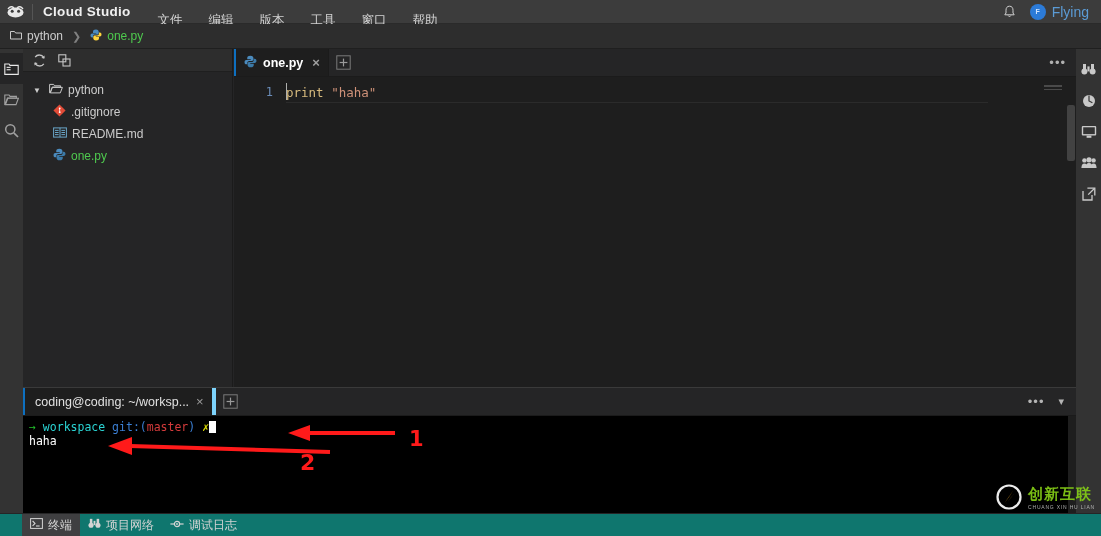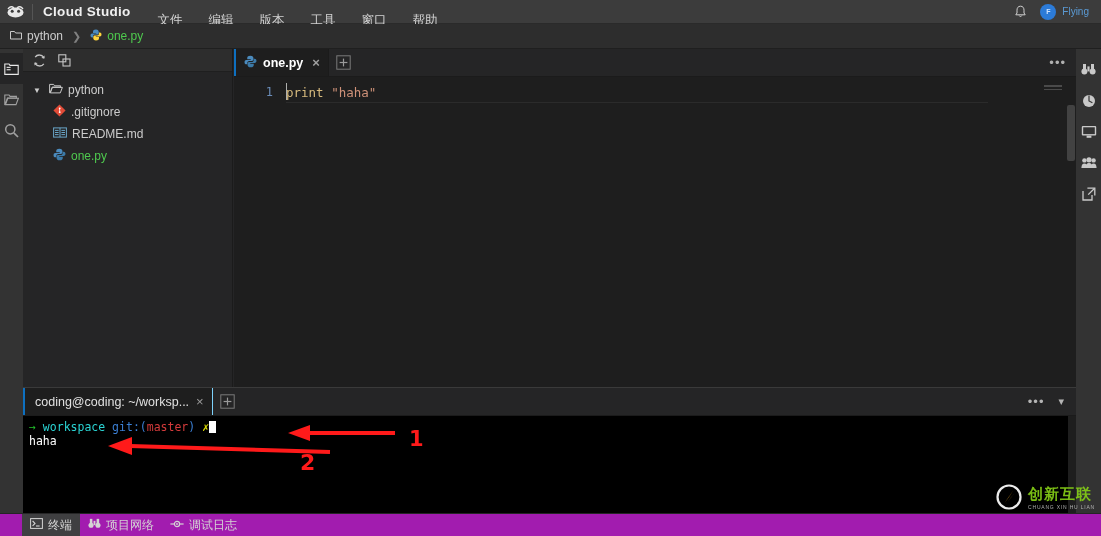--- a/index.html
+++ b/index.html
@@ -29,21 +29,21 @@
     cursor: default;
   }
   .tb-right { margin-left: auto; display: flex; align-items: center; padding-right: 8px; gap: 10px; }
   .bell { width: 20px; height: 20px; display: flex; align-items: center; justify-content: center; }
   .user-chip { display: flex; align-items: center; gap: 6px; padding-right: 4px; }
   .avatar {
     width: 16px; height: 16px; border-radius: 50%; background: #2c7bd8;
     display: flex; align-items: center; justify-content: center;
     color: #cfe3ff; font-size: 7px; font-weight: bold;
   }
-  .user-name { color: #5b9bd5; font-size: 10px; }
+  .user-name { color: #5b9bd5; font-size: 14px; }
 
   
   .breadcrumb {
     position: absolute; left: 0; top: 24px; width: 1101px; height: 25px;
     background: #2d2d2d; display: flex; align-items: center; padding-left: 6px;
     border-bottom: 1px solid #1f1f1f; gap: 2px;
   }
   .bc-item { display: flex; align-items: center; gap: 5px; padding: 0 4px; font-size: 12px; }
   .bc-item.root { color: #cccccc; }
   .bc-item.file { color: #4ec94e; }
@@ -130,21 +130,21 @@
     position: absolute; left: 23px; top: 387px; width: 1053px; height: 126px;
     background: #1e1e1e; border-top: 1px solid #3a3a3a;
   }
   .panel-tabbar {
     height: 28px; background: #252526; display: flex; align-items: stretch;
     border-bottom: 1px solid #1b1b1b;
   }
   .panel-tab {
     display: flex; align-items: center; gap: 7px; padding: 0 8px 0 12px;
     color: #e0e0e0; font-size: 12.5px; background: #1e1e1e; position: relative;
-    border-right: 1px solid #7dd3fc;
+    border-right: 4px solid #7dd3fc;
   }
   .panel-tab::before { content:''; position:absolute; left:0; top:0; bottom:0; width:2px; background:#0e70c0; }
   .panel-tab-close { color: #9a9a9a; font-size: 13px; }
   .panel-add { width: 30px; display:flex; align-items:center; justify-content:center; color:#8a8a8a; font-size:15px;}
   .panel-actions { margin-left:auto; display:flex; align-items:center; gap:14px; padding-right:12px; color:#b4b4b4;}
   .term-body {
     background: #000000; height: 98px; padding: 4px 0 0 6px;
     font-family: "DejaVu Sans Mono", monospace; font-size: 11.5px; line-height: 14px;
     position: relative; overflow: hidden;
   }
@@ -161,21 +161,21 @@
   .rightbar {
     position: absolute; right: 0; top: 49px; width: 25px; height: 464px;
     background: #333333; display: flex; flex-direction: column; align-items: center;
     padding-top: 6px; gap: 2px;
   }
   .rb-icon { width: 25px; height: 29px; display:flex; align-items:center; justify-content:center; color:#c9c9c9;}
 
   
   .statusbar {
     position: absolute; left: 0; bottom: 0; width: 1101px; height: 23px;
-    background: #a21caf; display: flex; align-items: center; padding-left: 22px; gap: 0;
+    background: #0f766e; display: flex; align-items: center; padding-left: 22px; gap: 0;
     border-top: 1px solid #252526;
   }
   .sb-item {
     display: flex; align-items: center; gap: 5px; color: #d4d4d4; font-size: 12px;
     padding: 0 8px; height: 23px;
   }
   .sb-item.active { background: #3f3f41; }
 
   
   .anno { position: absolute; pointer-events: none; }

